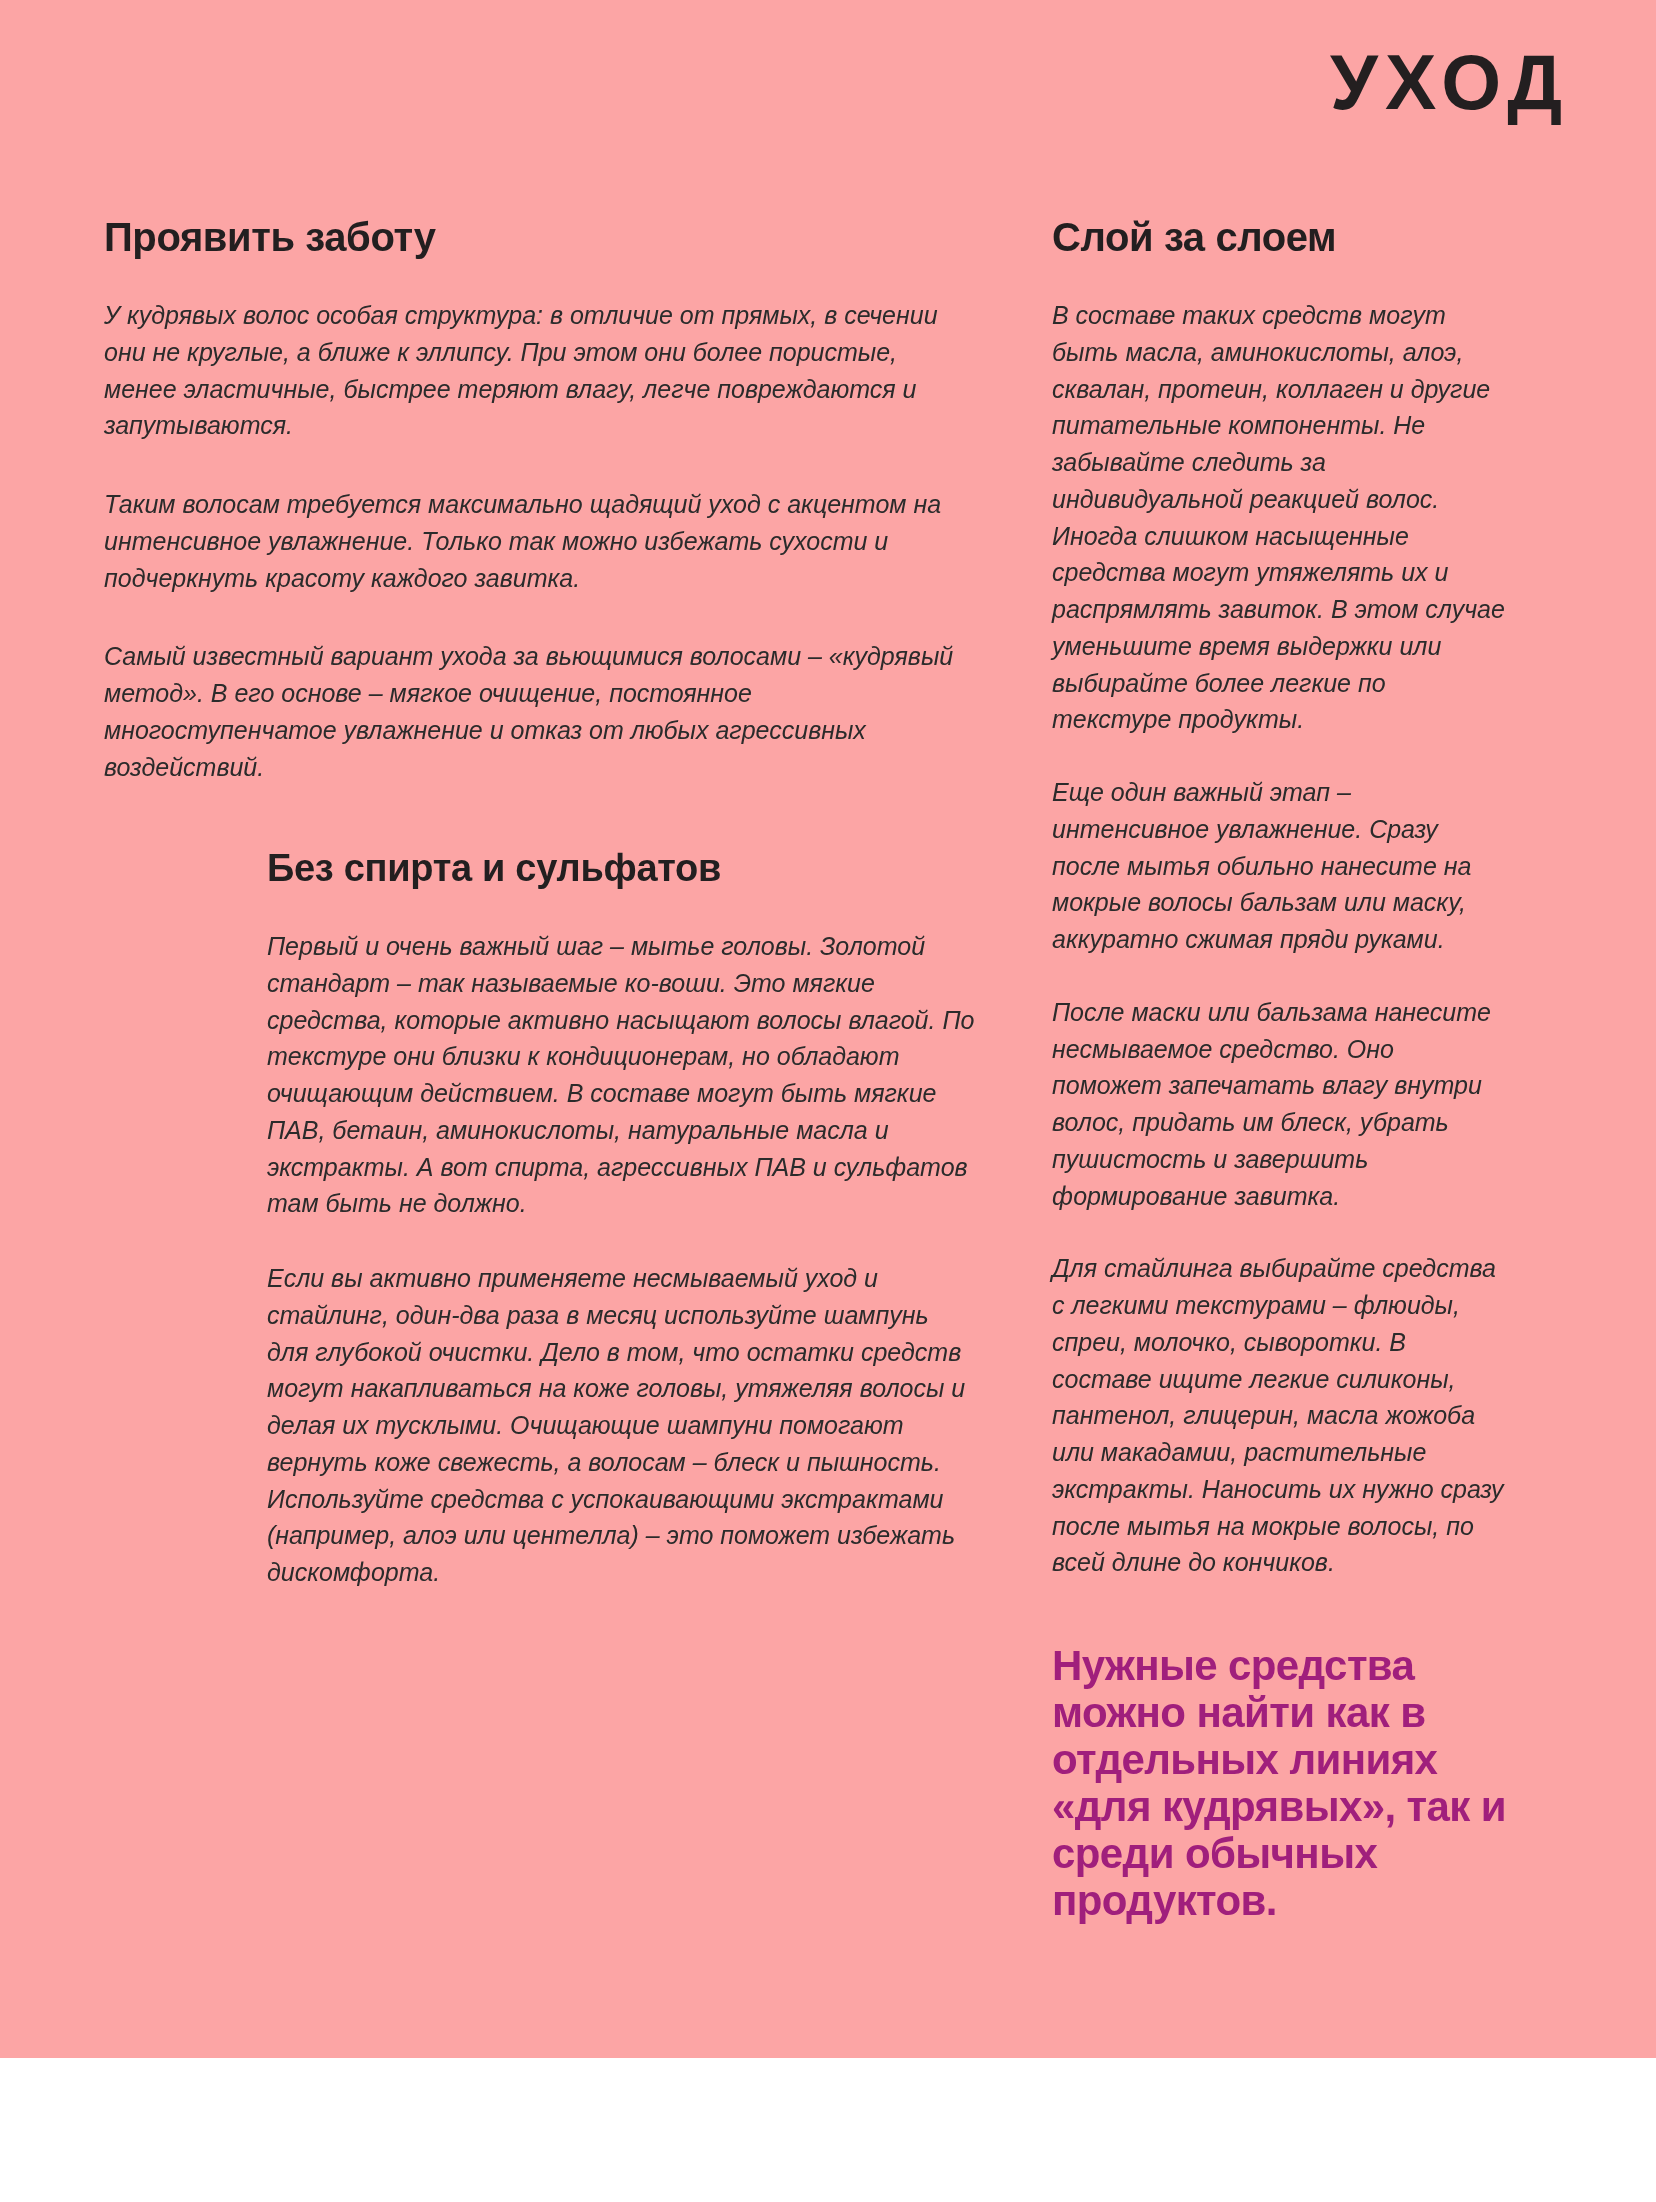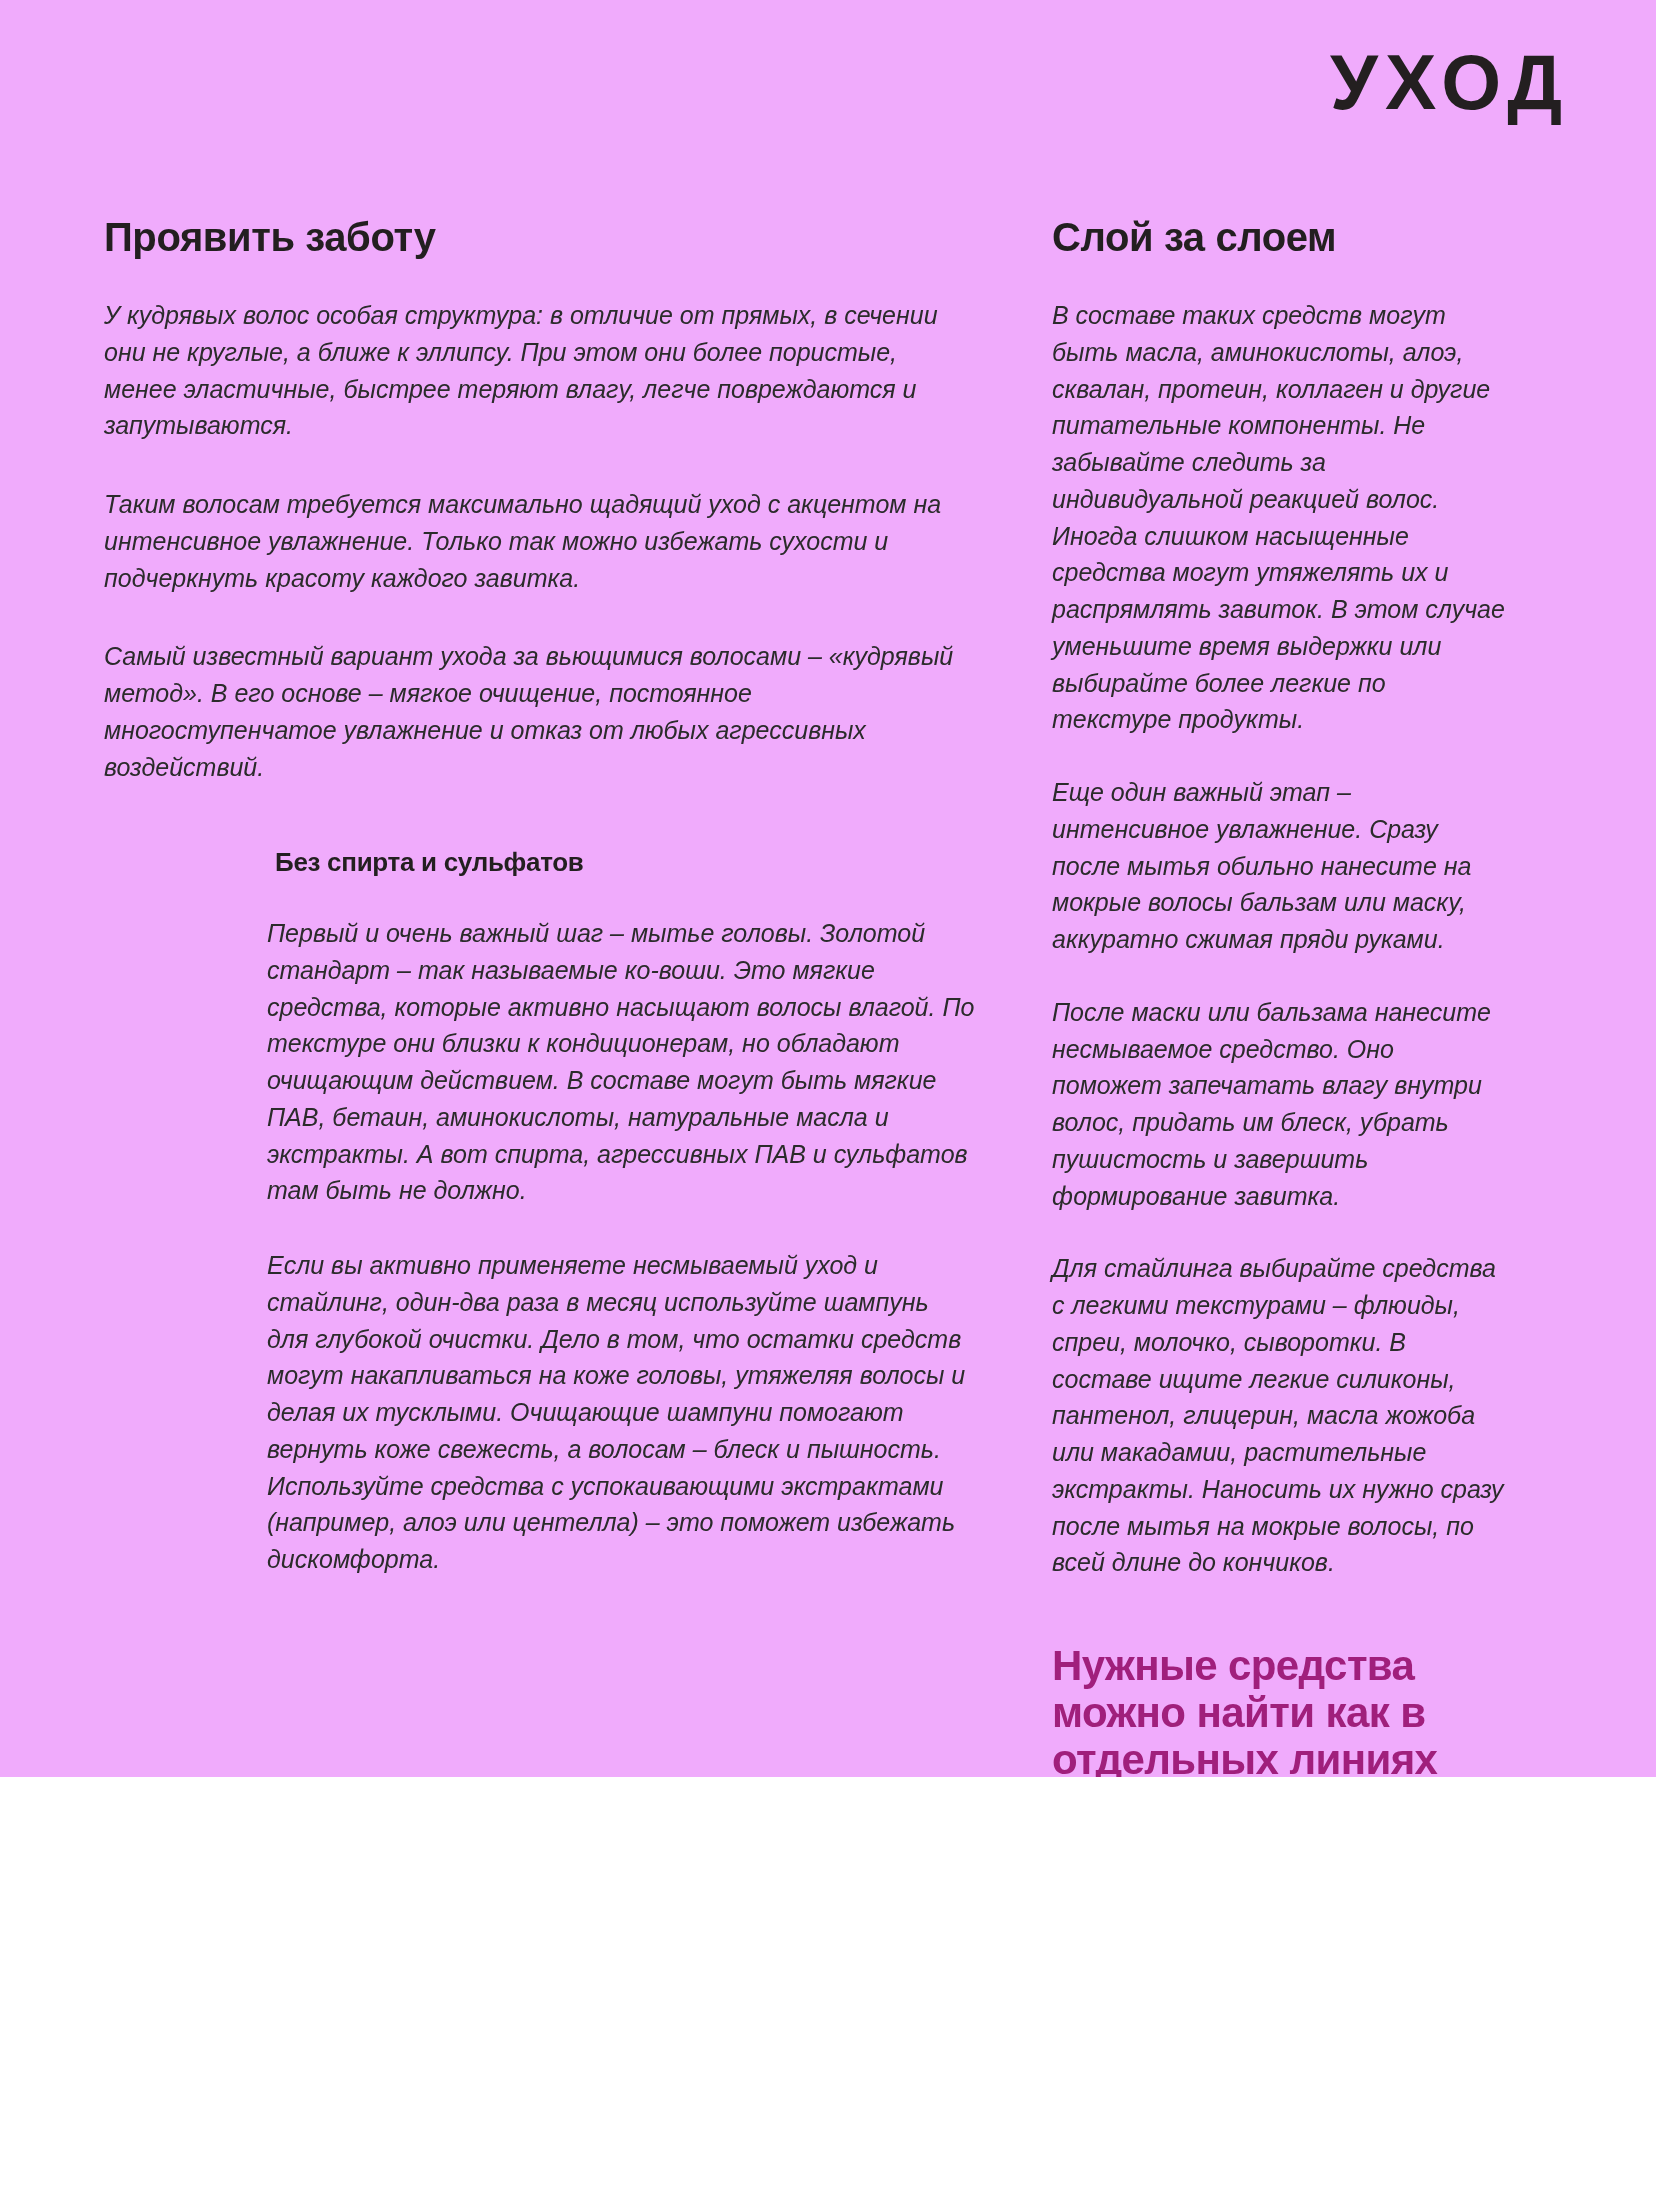--- a/index.html
+++ b/index.html
@@ -9,22 +9,22 @@
     background: #ffffff;
   }
   body {
     font-family: "Liberation Sans", "DejaVu Sans", sans-serif;
     color: #231f20;
   }
 
   .page {
     position: relative;
     width: 1656px;
-    height: 1777px;
-    background: #f0abfc;
+    height: 2058px;
+    background: #fca5a5;
     overflow: hidden;
     box-sizing: border-box;
   }
 
   
   .masthead {
     position: absolute;
     top: 44px;
     right: 87px;
     font-size: 77px;
@@ -50,22 +50,22 @@
   
   h2.section-title {
     margin: 0 0 38px 0;
     font-size: 40px;
     font-weight: 800;
     letter-spacing: -0.4px;
     line-height: 1.08;
     color: #231f20;
   }
   h3.sub-title {
-    margin: 0 0 38px 8px;
-    font-size: 26px;
+    margin: 0 0 38px 0;
+    font-size: 38px;
     font-weight: 800;
     letter-spacing: -0.3px;
     line-height: 1.1;
     color: #231f20;
   }
 
   
   p.body {
     margin: 0 0 36px 0;
     font-size: 25px;

